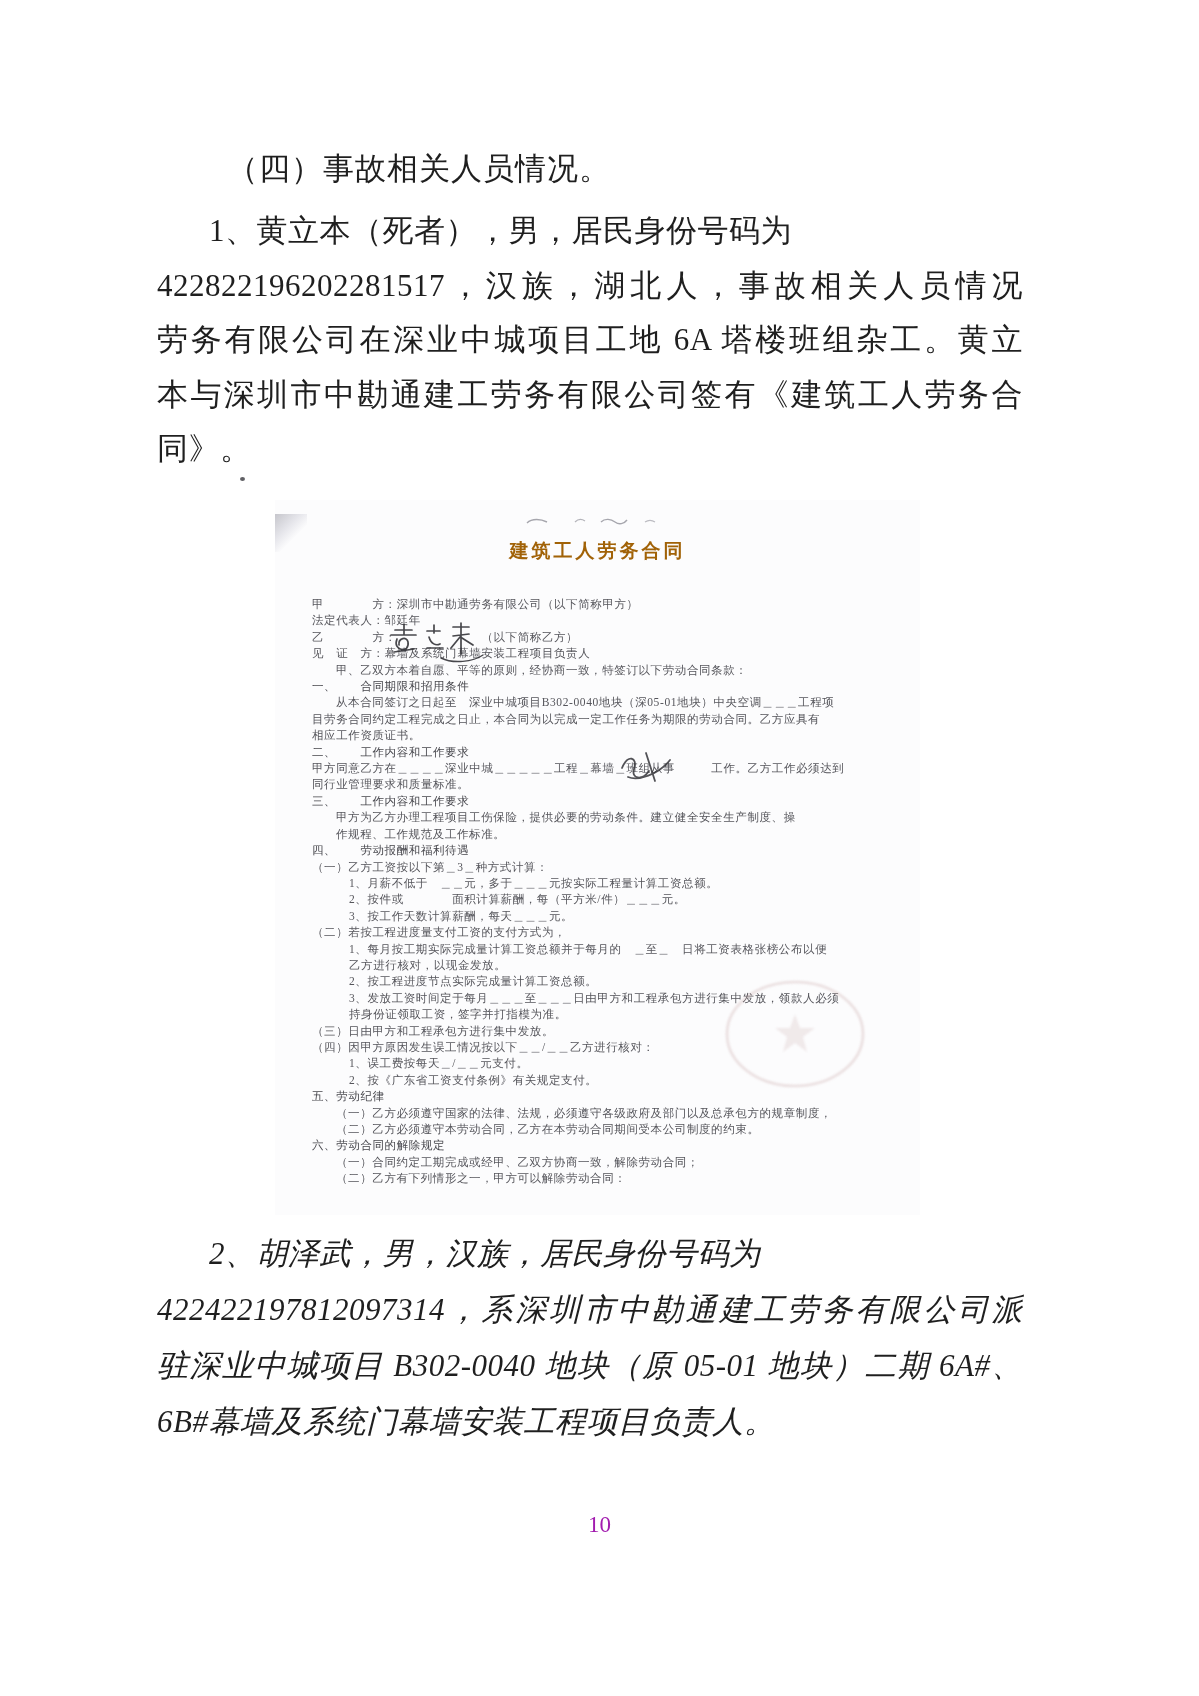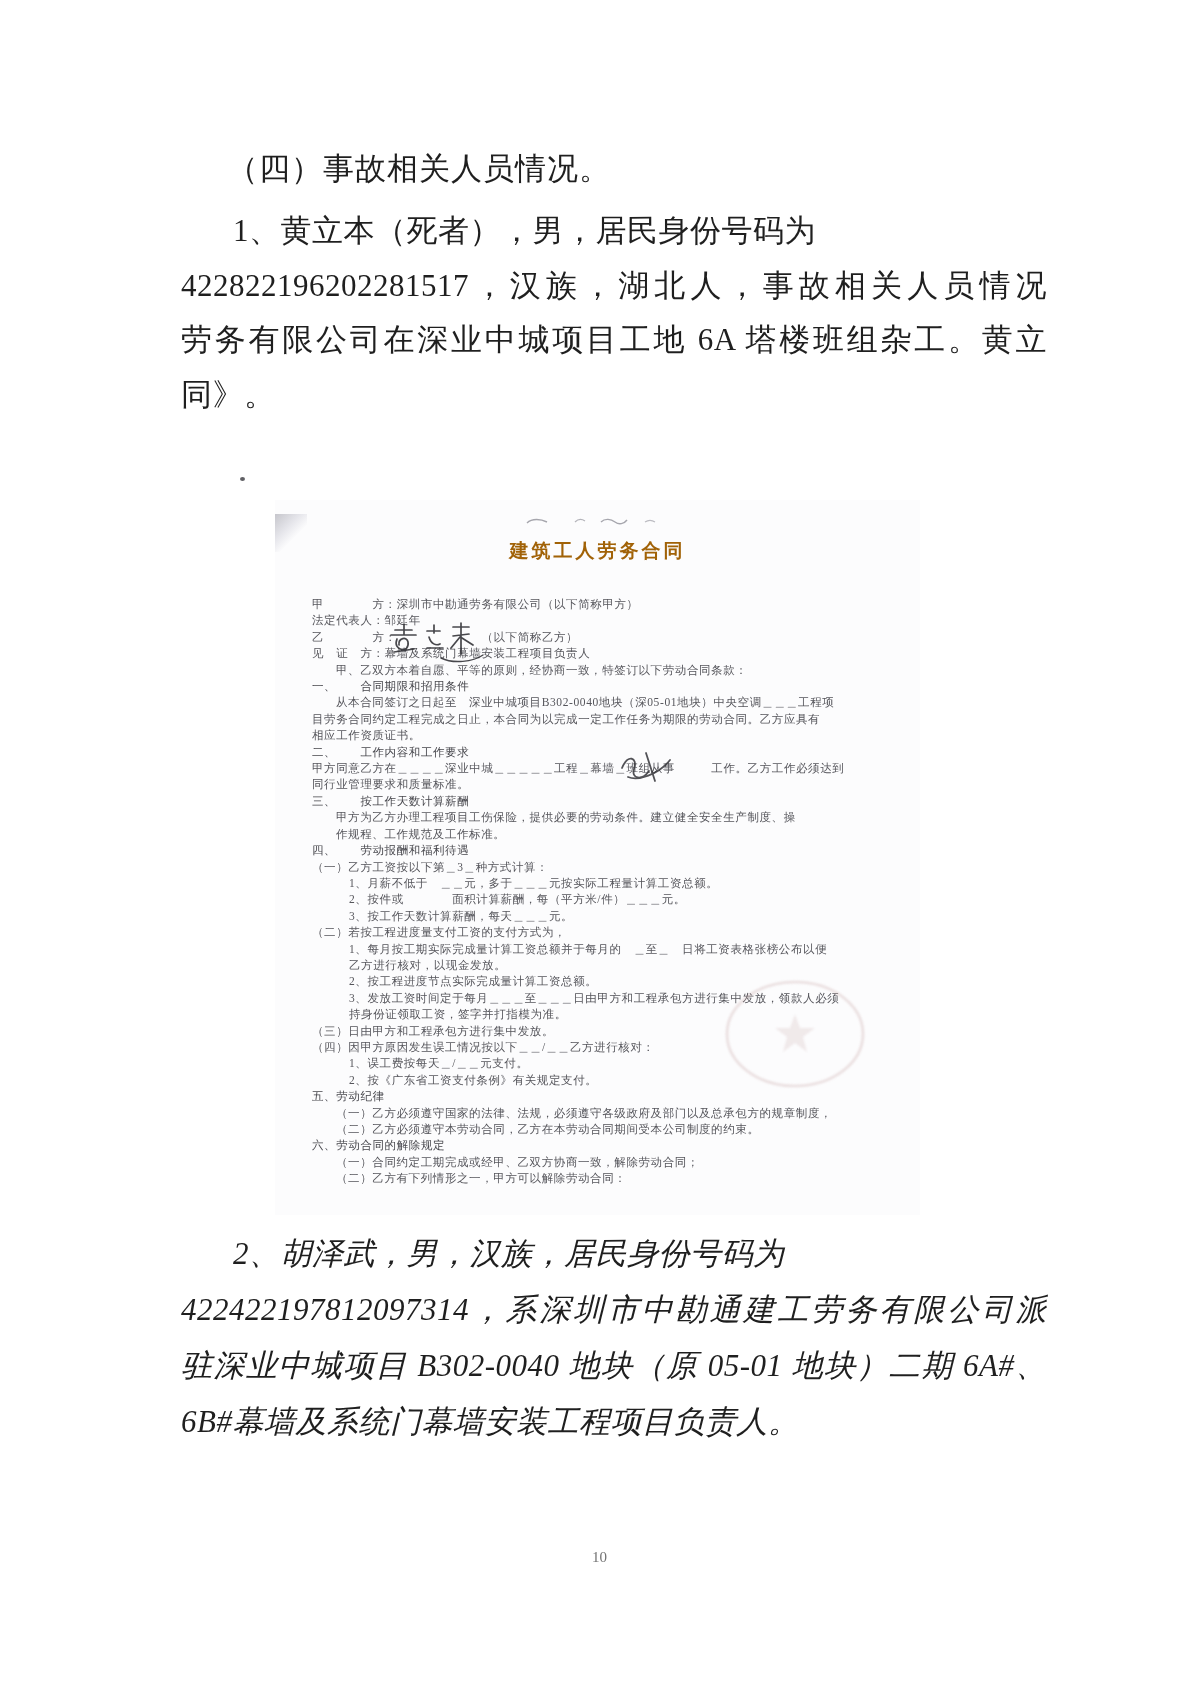--- a/index.html
+++ b/index.html
@@ -9,32 +9,32 @@
     overflow:hidden;
   }
   .page{position:absolute;inset:0;background:#ffffff;}
 
   
   .heading{
     position:absolute;top:146px;left:167px;width:866px;
     font-size:31px;line-height:46px;text-indent:60px;letter-spacing:1px;
     white-space:nowrap;
   }
-  .body-par{position:absolute;left:181px;width:866px;font-size:31px;}
+  .body-par{position:absolute;left:157px;width:866px;font-size:31px;}
   .par1{top:204px;}
   .par1 .bline{line-height:54.6px;}
   .par2{top:1226px;font-style:italic;}
   .par2 .bline{line-height:56px;}
   .bline{letter-spacing:0.5px;}
   .bline.first{text-indent:52px;}
   .bline.fill{text-align:justify;text-align-last:justify;}
 
   .pageno{
-    position:absolute;top:1549px;left:0;width:100%;text-align:center;
-    font-size:15px;color:#737373;
+    position:absolute;top:1512px;left:0;width:100%;text-align:center;
+    font-size:23px;color:#a21caf;
   }
 
   
   .scan{
     position:absolute;left:275px;top:500px;width:645px;height:715px;
     background:#fcfcfd;
   }
   .fold{
     position:absolute;left:0;top:14px;width:32px;height:38px;
     background:linear-gradient(135deg,#c6c6cc 0%,#e7e7ec 38%,rgba(255,255,255,0) 62%);
@@ -66,20 +66,21 @@
 <body>
 
 <div class="page">
 
   <div class="heading">（四）事故相关人员情况。</div>
 
   <div class="body-par par1">
       <div class="bline first">1、黄立本（死者），男，居民身份号码为</div>
       <div class="bline fill">422822196202281517，汉族，湖北人，事故相关人员情况</div>
       <div class="bline fill">劳务有限公司在深业中城项目工地 6A 塔楼班组杂工。黄立</div>
+      <div class="bline fill">本与深圳市中勘通建工劳务有限公司签有《建筑工人劳务合</div>
       <div class="bline">同》。</div>
     </div>
 
   <div class="scan">
     <div class="fold"></div>
 
     <svg class="squiggles" width="140" height="16" viewBox="0 0 140 16">
       <path d="M4 9 c5 -5 14 -4 20 -1" stroke="#a6a6ad" stroke-width="1.4" fill="none"></path>
       <path d="M52 8 c3 -3 7 -3 10 -1" stroke="#b4b4ba" stroke-width="1.2" fill="none"></path>
       <path d="M78 8 c4 -4 10 -3 14 0 c4 3 9 2 12 -2" stroke="#a6a6ad" stroke-width="1.4" fill="none"></path>
@@ -94,21 +95,21 @@
         <div class="sline ind0">乙　　　　方：　　　　　　　（以下简称乙方）</div>
         <div class="sline ind0">见　证　方：幕墙及系统门幕墙安装工程项目负责人</div>
         <div class="sline ind1">甲、乙双方本着自愿、平等的原则，经协商一致，特签订以下劳动合同条款：</div>
         <div class="sline ind0 bold">一、　　合同期限和招用条件</div>
         <div class="sline ind1">从本合同签订之日起至　深业中城项目B302-0040地块（深05-01地块）中央空调＿＿＿工程项</div>
         <div class="sline ind0">目劳务合同约定工程完成之日止，本合同为以完成一定工作任务为期限的劳动合同。乙方应具有</div>
         <div class="sline ind0">相应工作资质证书。</div>
         <div class="sline ind0 bold">二、　　工作内容和工作要求</div>
         <div class="sline ind0">甲方同意乙方在＿＿＿＿深业中城＿＿＿＿＿工程＿幕墙＿班组从事　　　工作。乙方工作必须达到</div>
         <div class="sline ind0">同行业管理要求和质量标准。</div>
-        <div class="sline ind0 bold">三、　　按工作天数计算薪酬</div>
+        <div class="sline ind0 bold">三、　　工作内容和工作要求</div>
         <div class="sline ind1">甲方为乙方办理工程项目工伤保险，提供必要的劳动条件。建立健全安全生产制度、操</div>
         <div class="sline ind1">作规程、工作规范及工作标准。</div>
         <div class="sline ind0 bold">四、　　劳动报酬和福利待遇</div>
         <div class="sline ind0">（一）乙方工资按以下第＿3＿种方式计算：</div>
         <div class="sline ind2">1、月薪不低于　＿＿元，多于＿＿＿元按实际工程量计算工资总额。</div>
         <div class="sline ind2">2、按件或　　　　面积计算薪酬，每（平方米/件）＿＿＿元。</div>
         <div class="sline ind2">3、按工作天数计算薪酬，每天＿＿＿元。</div>
         <div class="sline ind0">（二）若按工程进度量支付工资的支付方式为，</div>
         <div class="sline ind2">1、每月按工期实际完成量计算工资总额并于每月的　＿至＿　日将工资表格张榜公布以便</div>
         <div class="sline ind2">乙方进行核对，以现金发放。</div>

